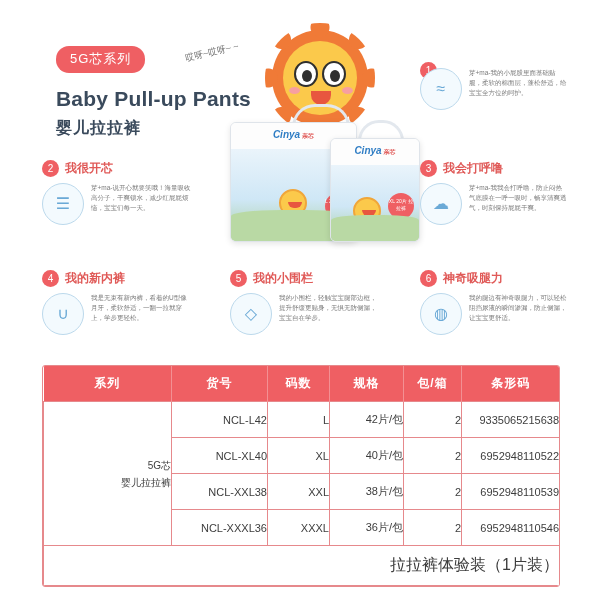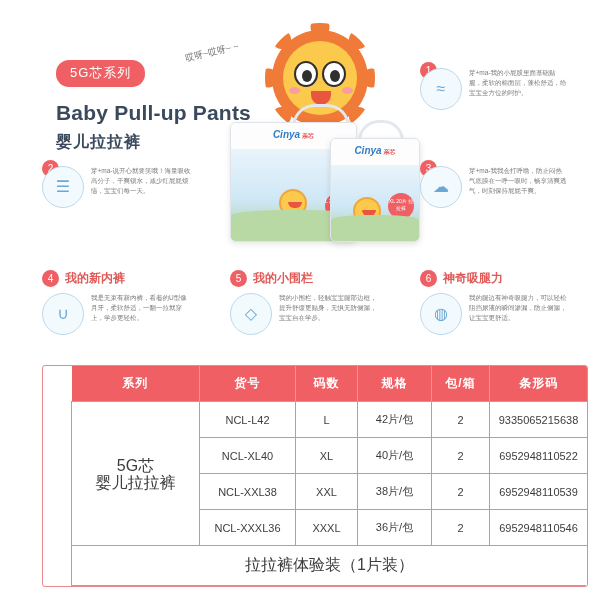--- a/index.html
+++ b/index.html
@@ -18,21 +18,21 @@
     position: relative;
     width: 600px;
     height: 608px;
     box-sizing: border-box;
   }
 
   
   .header {
     position: absolute;
     left: 56px;
-    top: 60px;
+    top: 46px;
     width: 230px;
   }
   .badge {
     display: inline-block;
     background: #ef5f63;
     color: #ffffff;
     font-size: 13px;
     letter-spacing: 1px;
     padding: 4px 14px 5px 14px;
     border-radius: 13px;
@@ -294,47 +294,46 @@
 
   
   .table-wrap {
     position: absolute;
     left: 42px;
     top: 365px;
     width: 516px;
     border: 1px solid #e6898c;
     border-radius: 3px;
     overflow: hidden;
-    padding-left: 28px;
   }
   table {
     border-collapse: collapse;
     width: 100%;
     table-layout: fixed;
   }
   thead th {
     background: #ef5f63;
     color: #ffffff;
     font-size: 12px;
     font-weight: bold;
     padding: 9px 0;
     border-right: 1px solid #f39093;
     letter-spacing: 1px;
   }
   thead th:last-child { border-right: none; }
   tbody td {
     border: 1px solid #e6898c;
     font-size: 11px;
     color: #3d3d3d;
-    text-align: center;
+    text-align: right;
     padding: 10px 0;
     background: #ffffff;
   }
   tbody td.series-cell {
-    font-size: 16px;
+    font-size: 10px;
     line-height: 17px;
     color: #3d3d3d;
   }
   tbody td.footer-cell {
     padding: 9px 0;
     font-size: 16px;
   }
   col.c1 { width: 128px; }
   col.c2 { width: 96px; }
   col.c3 { width: 62px; }
@@ -405,30 +404,32 @@
     <div class="f-body">
       <div class="f-icon">
           <div class="glyph">≈</div>
         </div>
       <div class="f-text">芽+ma-我的小屁股里面基础贴服，柔软的棉面层，蓬松舒适，给宝宝全方位的呵护。</div>
     </div>
   </div>
 
   <div class="feature" style="left:42px; top:160px;">
     <div class="num">2</div>
+    <div class="f-title">我很开芯</div>
     <div class="f-body">
       <div class="f-icon">
           <div class="glyph">☰</div>
         </div>
       <div class="f-text">芽+ma-说开心就要笑哦！海量吸收高分子，干爽锁水，减少红屁屁烦恼，宝宝们每一天。</div>
     </div>
   </div>
 
   <div class="feature right-col" style="left:420px; top:160px;">
     <div class="num">3</div>
+    <div class="f-title">我会打呼噜</div>
     <div class="f-body">
       <div class="f-icon">
           <div class="glyph">☁</div>
         </div>
       <div class="f-text">芽+ma-我我会打呼噜，防止闷热气底膜在一呼一吸时，畅享清爽透气，时刻保持屁屁干爽。</div>
     </div>
   </div>
 
   <div class="feature" style="left:42px; top:270px;">
     <div class="num">4</div>

